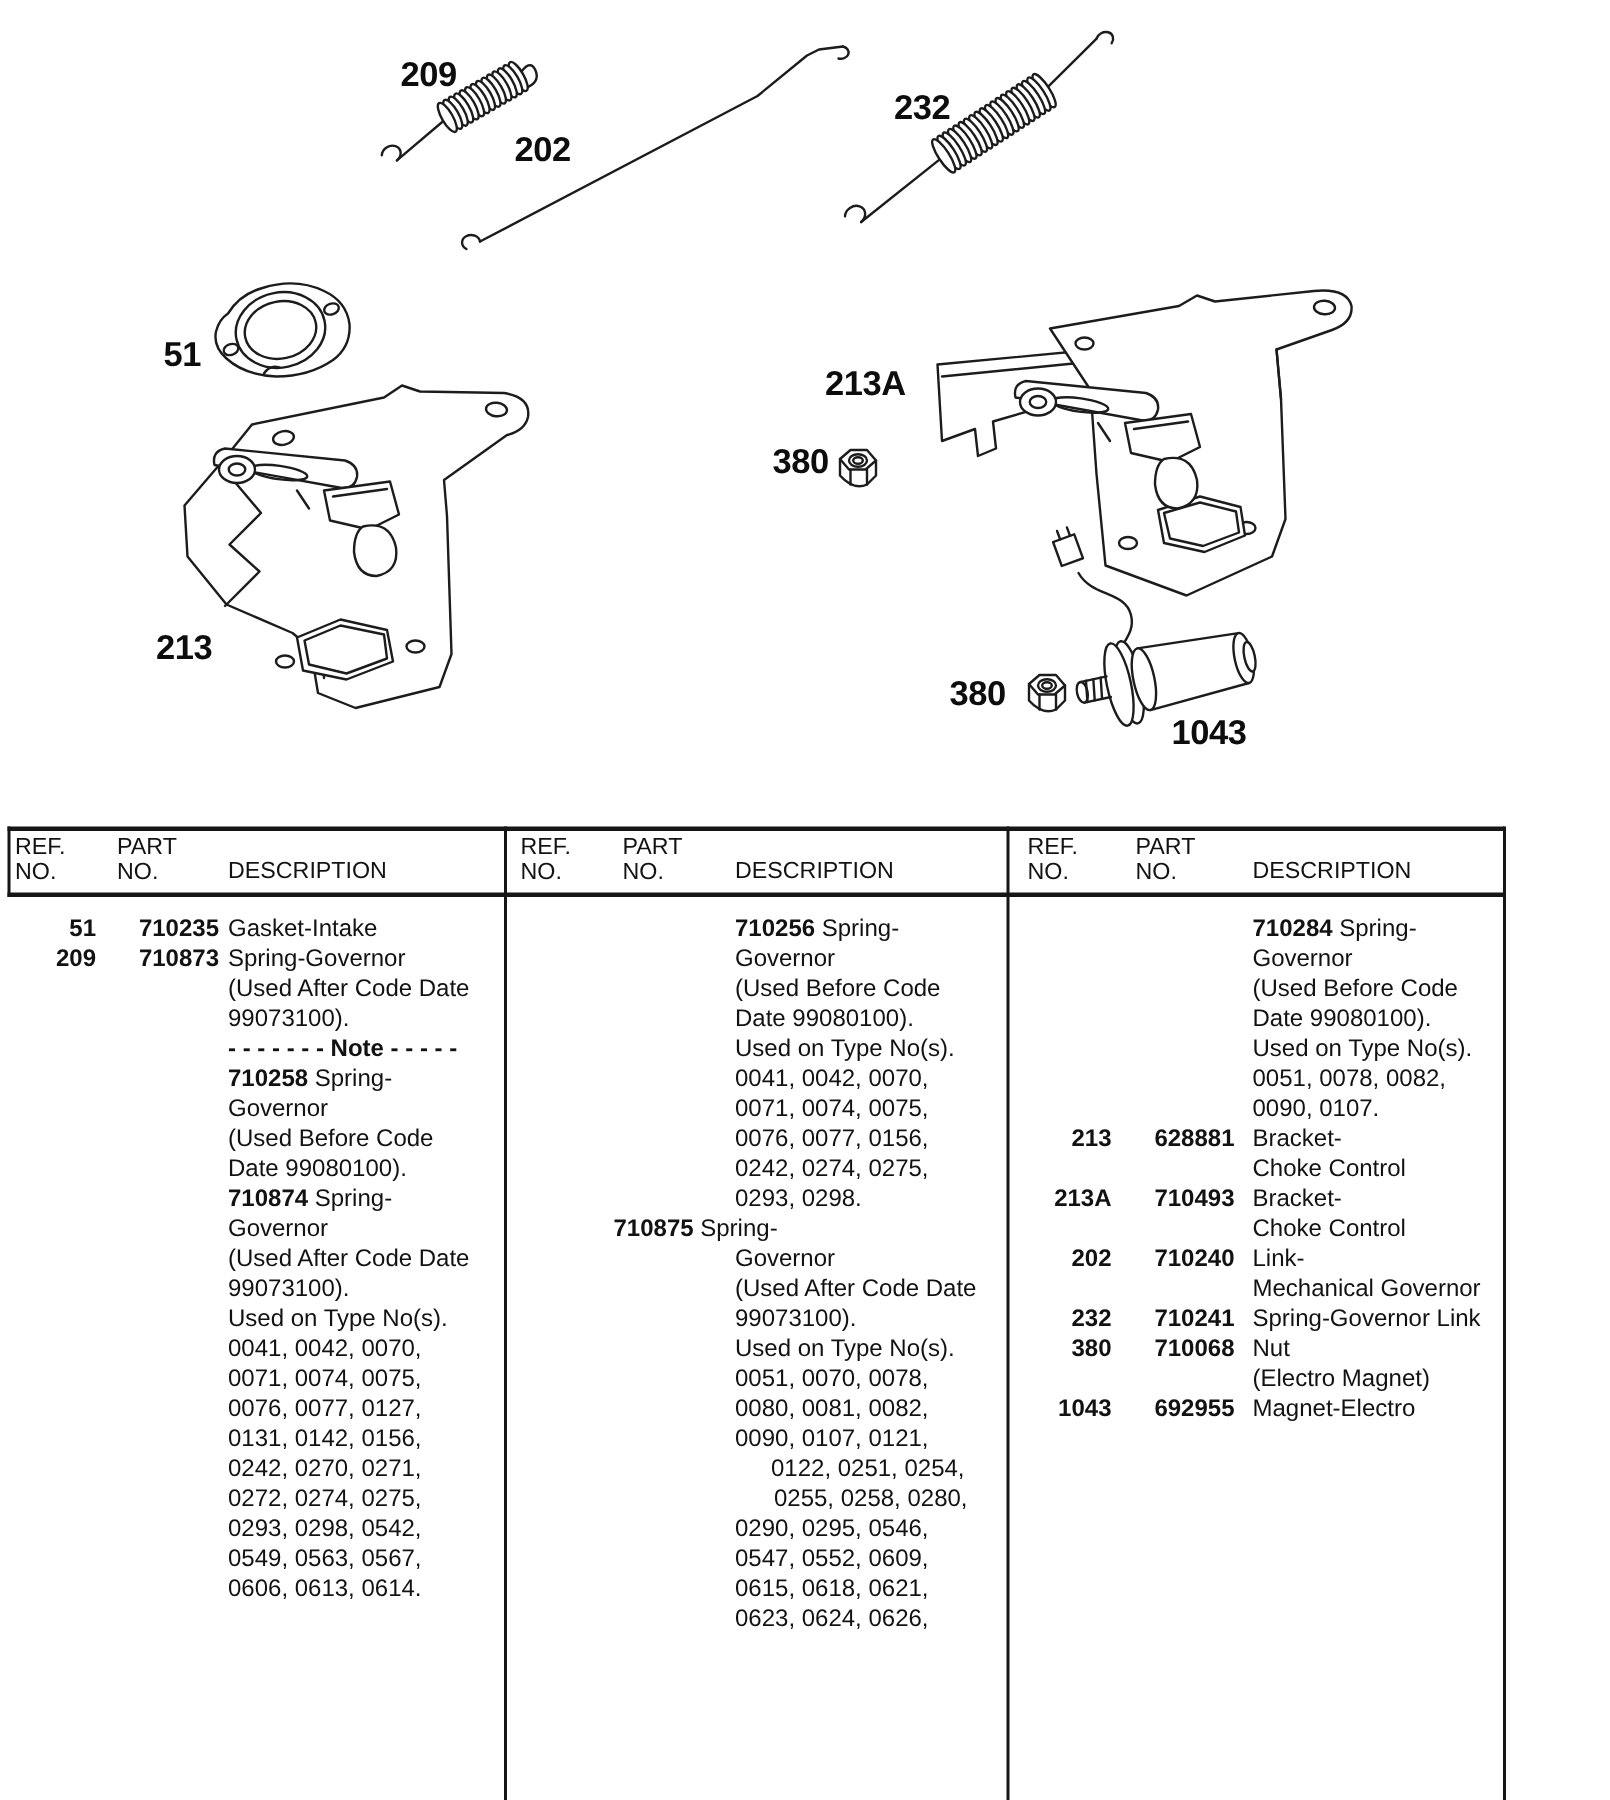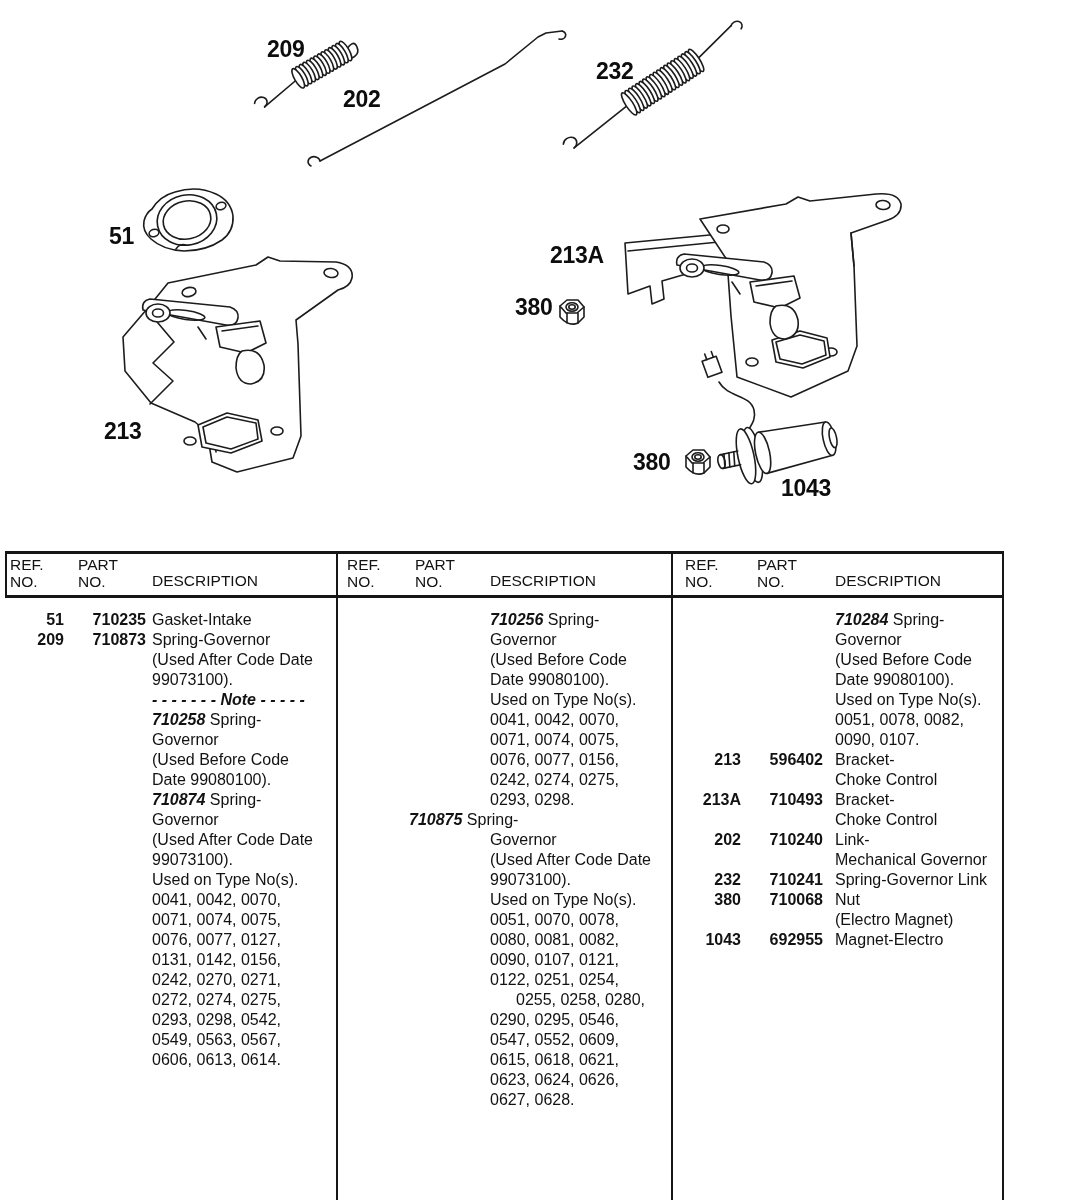--- a/index.html
+++ b/index.html
@@ -6,21 +6,21 @@
   .page{position:relative;width:1073px;height:1200px;background:#fff;overflow:hidden;
         font-family:"Liberation Sans",sans-serif;color:#141414;}
   .plabel{position:absolute;font-weight:700;font-size:23px;line-height:1;
           letter-spacing:-0.3px;color:#0d0d0d;white-space:nowrap;}
   .rule{position:absolute;background:#161616;}
   .hdr{position:absolute;font-size:15.5px;line-height:17px;color:#131313;
        text-align:left;white-space:nowrap;}
   .tcol{position:absolute;font-size:16px;line-height:20px;color:#121212;}
   .dline{position:relative;white-space:nowrap;}
   .refc,.partc{position:absolute;top:0;font-weight:700;text-align:right;}
-  b{font-weight:700;font-style:italic;}
+  b{font-weight:700;}
   svg{position:absolute;left:0;top:0;}
 </style>
 </head>
 <body>
 
 <div class="page">
 
   <svg width="1073" height="545" viewBox="0 0 1073 545" stroke="#1c1c1c" stroke-width="1.6" fill="none" stroke-linecap="round" stroke-linejoin="round">
     <defs>
       <g id="govcluster">
@@ -223,41 +223,40 @@
           <div class="dline" style="padding-left: 153px;">0242, 0274, 0275,</div>
           <div class="dline" style="padding-left: 153px;">0293, 0298.</div>
           <div class="dline" style="padding-left: 72px;"><b>710875</b> Spring-</div>
           <div class="dline" style="padding-left: 153px;">Governor</div>
           <div class="dline" style="padding-left: 153px;">(Used After Code Date</div>
           <div class="dline" style="padding-left: 153px;">99073100).</div>
           <div class="dline" style="padding-left: 153px;">Used on Type No(s).</div>
           <div class="dline" style="padding-left: 153px;">0051, 0070, 0078,</div>
           <div class="dline" style="padding-left: 153px;">0080, 0081, 0082,</div>
           <div class="dline" style="padding-left: 153px;">0090, 0107, 0121,</div>
-          <div class="dline" style="padding-left: 153px;">0122, 0251, 0254,</div>
+          <div class="dline" style="padding-left: 153px; margin-left: 24px;">0122, 0251, 0254,</div>
           <div class="dline" style="padding-left: 153px; text-align: center;">0255, 0258, 0280,</div>
           <div class="dline" style="padding-left: 153px;">0290, 0295, 0546,</div>
           <div class="dline" style="padding-left: 153px;">0547, 0552, 0609,</div>
           <div class="dline" style="padding-left: 153px;">0615, 0618, 0621,</div>
           <div class="dline" style="padding-left: 153px;">0623, 0624, 0626,</div>
-          <div class="dline" style="padding-left: 153px;">0627, 0628.</div>
         </div>
       </div>
       <div class="tcol" style="left: 672px; top: 610px; width: 330px;">
         <div class="tentry">
           <div class="dline" style="padding-left: 163px;"><b>710284</b> Spring-</div>
           <div class="dline" style="padding-left: 163px;">Governor</div>
           <div class="dline" style="padding-left: 163px;">(Used Before Code</div>
           <div class="dline" style="padding-left: 163px;">Date 99080100).</div>
           <div class="dline" style="padding-left: 163px;">Used on Type No(s).</div>
           <div class="dline" style="padding-left: 163px;">0051, 0078, 0082,</div>
           <div class="dline" style="padding-left: 163px;">0090, 0107.</div>
         </div>
         <div class="tentry">
-          <div class="dline" style="padding-left: 163px;"><span class="refc" style="left: 23px; width: 46px;">213</span><span class="partc" style="left: 95px; width: 56px;">596402</span>Bracket-</div>
+          <div class="dline" style="padding-left: 163px;"><span class="refc" style="left: 23px; width: 46px;">213</span><span class="partc" style="left: 95px; width: 56px;">628881</span>Bracket-</div>
           <div class="dline" style="padding-left: 163px;">Choke Control</div>
         </div>
         <div class="tentry">
           <div class="dline" style="padding-left: 163px;"><span class="refc" style="left: 23px; width: 46px;">213A</span><span class="partc" style="left: 95px; width: 56px;">710493</span>Bracket-</div>
           <div class="dline" style="padding-left: 163px;">Choke Control</div>
         </div>
         <div class="tentry">
           <div class="dline" style="padding-left: 163px;"><span class="refc" style="left: 23px; width: 46px;">202</span><span class="partc" style="left: 95px; width: 56px;">710240</span>Link-</div>
           <div class="dline" style="padding-left: 163px;">Mechanical Governor</div>
         </div>

